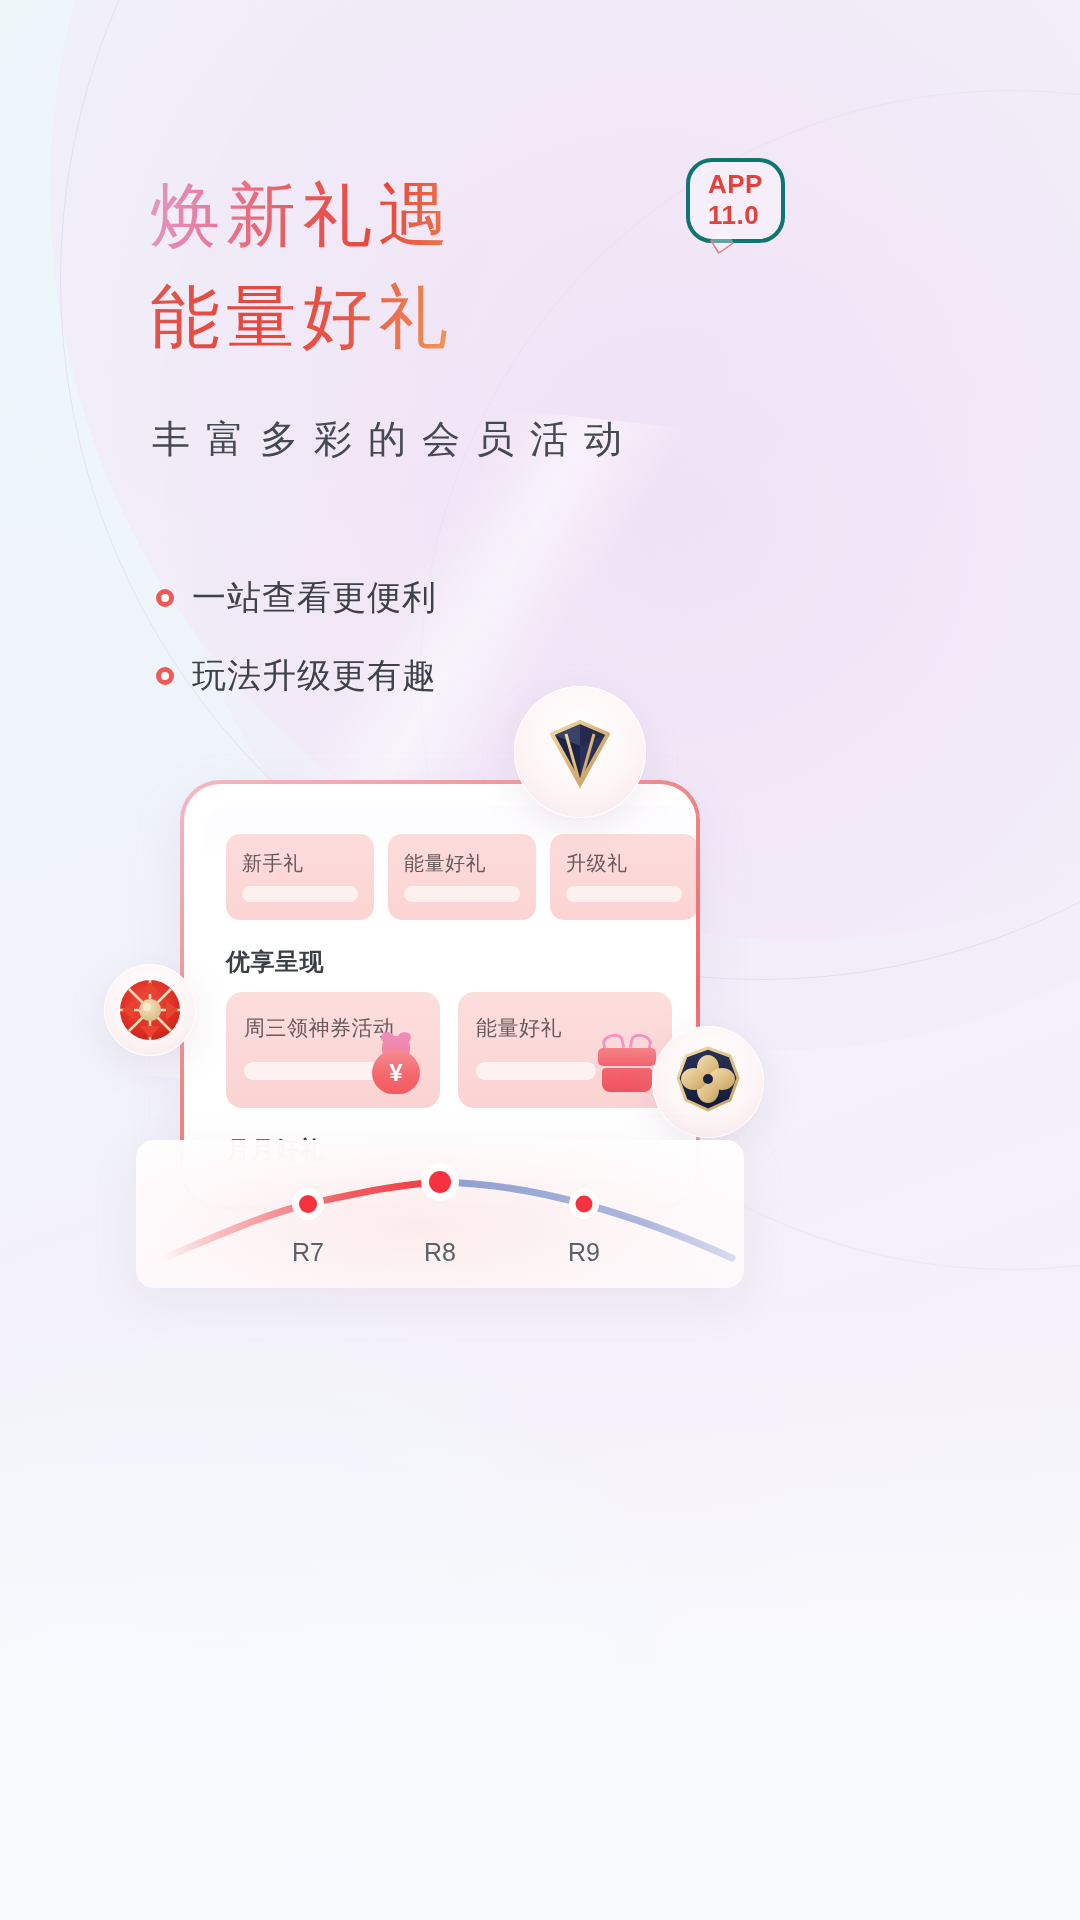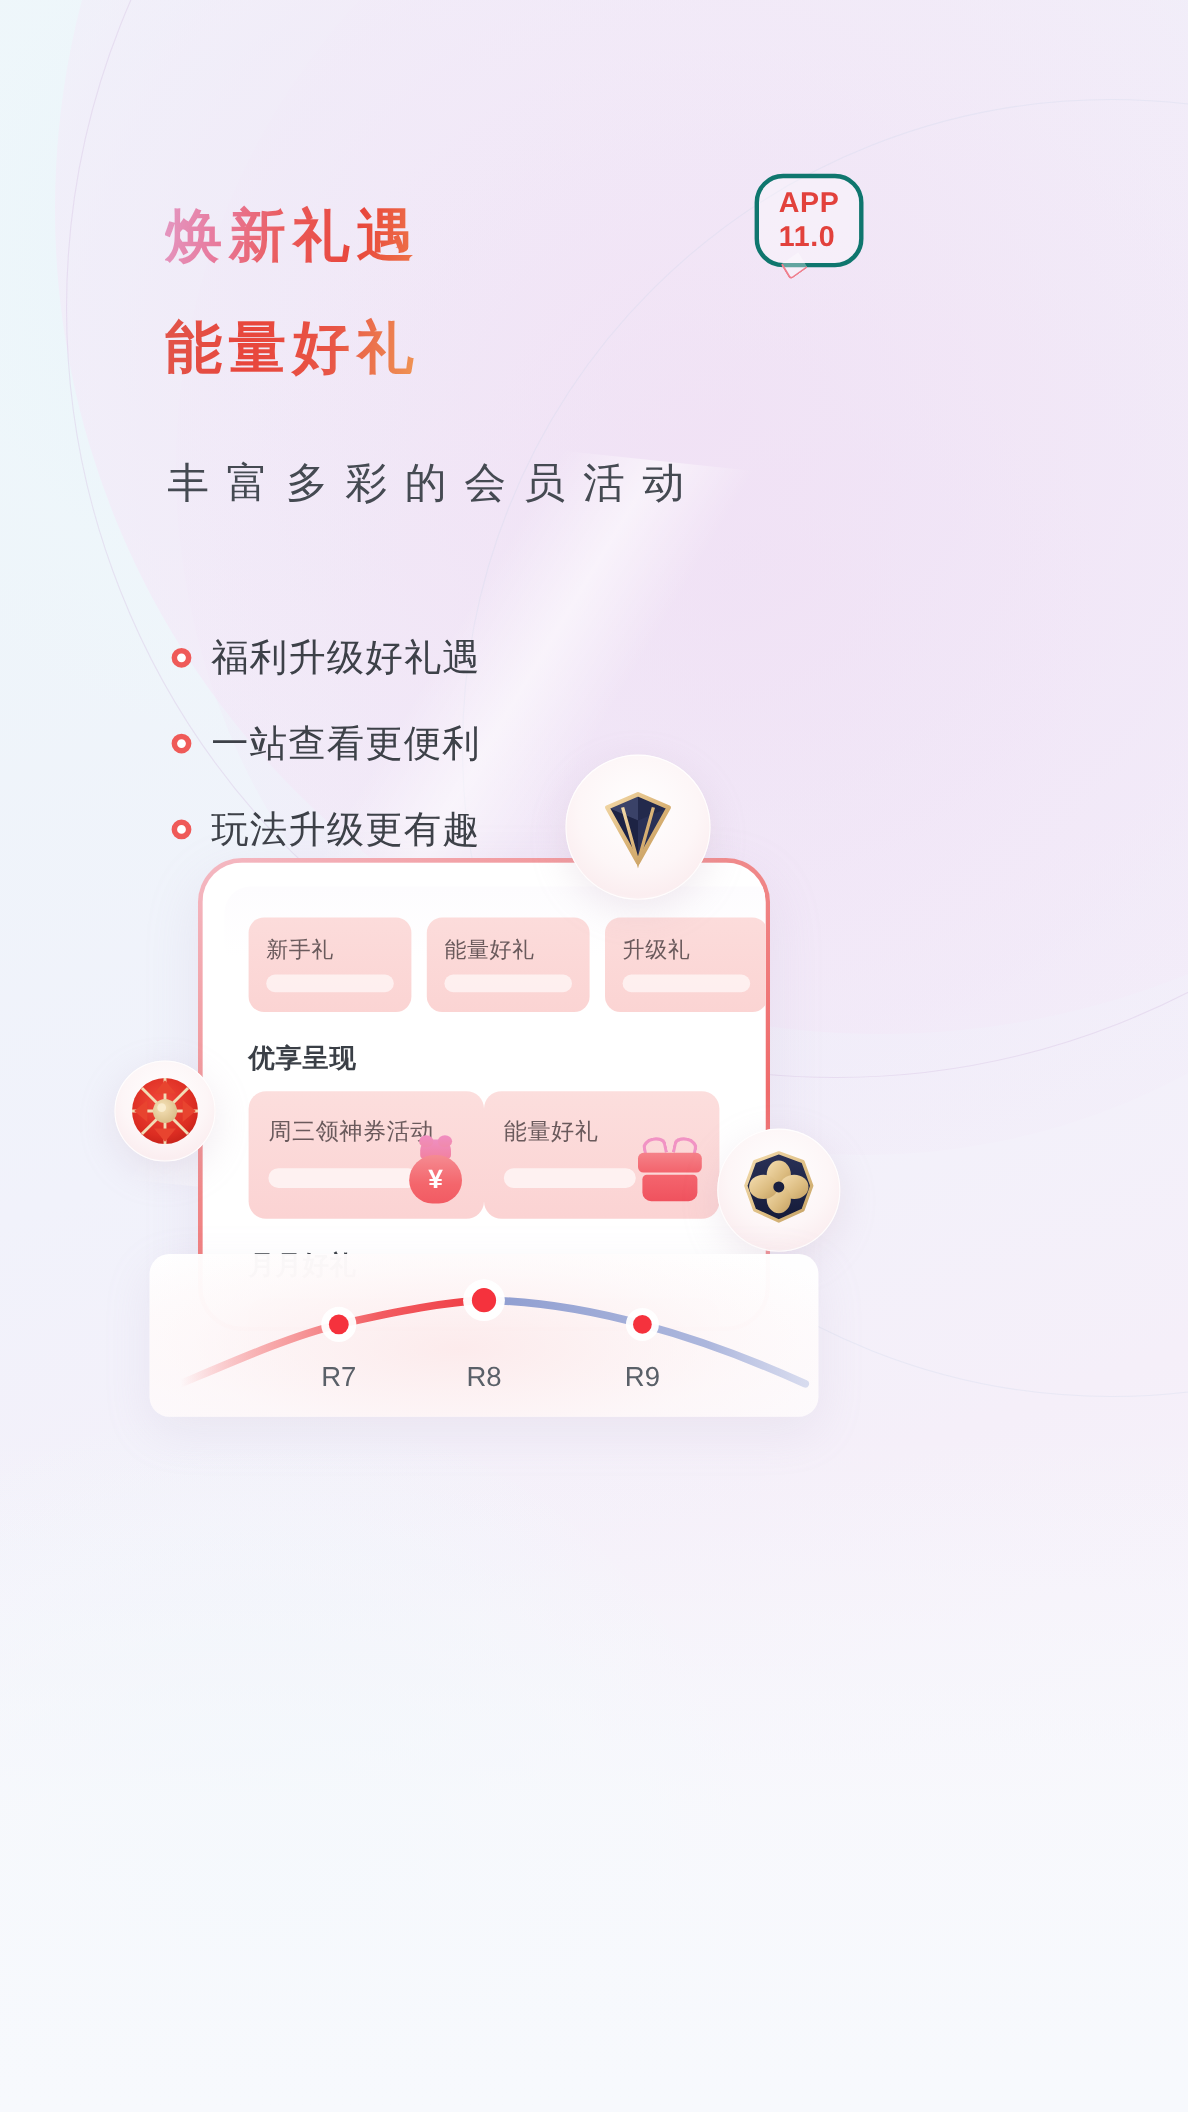--- a/index.html
+++ b/index.html
@@ -56,21 +56,21 @@
     position:absolute; left:120px; top:400px; width:560px; height:700px;
     background:linear-gradient(115deg,rgba(255,255,255,0) 40%,rgba(255,255,255,.55) 50%,rgba(255,255,255,0) 60%);
     transform:rotate(6deg);
   }
 
   
   #header { position:absolute; left:0; top:0; width:1080px; }
   .title-wrap { position:absolute; left:150px; top:150px; }
   .title-row { position:relative; height:88px; display:flex; align-items:center; }
   .title-line {
-    font-size:52px; font-weight:700; letter-spacing:6px;
+    font-size:70px; font-weight:400; letter-spacing:6px;
     line-height:88px; white-space:nowrap;
     font-family:"Liberation Serif","DejaVu Serif",serif;
     background:linear-gradient(100deg,#e399c4 0%,#e87a9d 22%,#ea5a58 48%,#e8463c 74%,#ef7a4a 100%);
     -webkit-background-clip:text; background-clip:text; color:transparent;margin-top:44px;
   }
   .title-line.second {
     background:linear-gradient(100deg,#e1554a 0%,#e8463c 34%,#e85546 64%,#f09a55 100%);
     -webkit-background-clip:text; background-clip:text; color:transparent;
   }
   .title-row.second { margin-top:14px; }
@@ -135,21 +135,21 @@
   }
   .chip-label { font-size:20px; color:#6a5a5c; letter-spacing:.5px; }
   .chip-bar {
     position:absolute; left:16px; bottom:18px; height:16px; width:calc(100% - 32px);
     border-radius:8px; background:rgba(255,255,255,.62);
   }
   .sec-title {
     font-size:24px; color:#3a3f46; font-weight:700;
     margin:26px 0 14px 22px; letter-spacing:.5px;
   }
-  .card-row { display:flex; gap:0; padding-left:22px; }
+  .card-row { display:flex; gap:18px; padding-left:22px; }
   .big-card {
     width:214px; height:116px; border-radius:16px; flex:none; position:relative;
     background:linear-gradient(180deg,#fcdedd 0%,#fbd3d3 100%);
     padding:22px 0 0 18px;
   }
   .big-card-label { font-size:21px; color:#6a5a5c; letter-spacing:.5px; }
   .big-card-bar {
     position:absolute; left:18px; bottom:28px; height:18px; width:136px;
     border-radius:9px; background:rgba(255,255,255,.66);
   }
@@ -249,24 +249,20 @@
       </div>
     </div>
     <div class="title-row second">
       <div class="title-line second">能量好礼</div>
     </div>
   </div>
   <div class="subtitle">丰富多彩的会员活动</div>
 </div>
 
 <div id="bullets">
-  <div class="bullet-item">
-    <div class="bullet-dot"></div>
-    <div class="bullet-text">福利升级好礼遇</div>
-  </div>
   <div class="bullet-item">
     <div class="bullet-dot"></div>
     <div class="bullet-text">一站查看更便利</div>
   </div>
   <div class="bullet-item">
     <div class="bullet-dot"></div>
     <div class="bullet-text">玩法升级更有趣</div>
   </div>
 </div>
 

